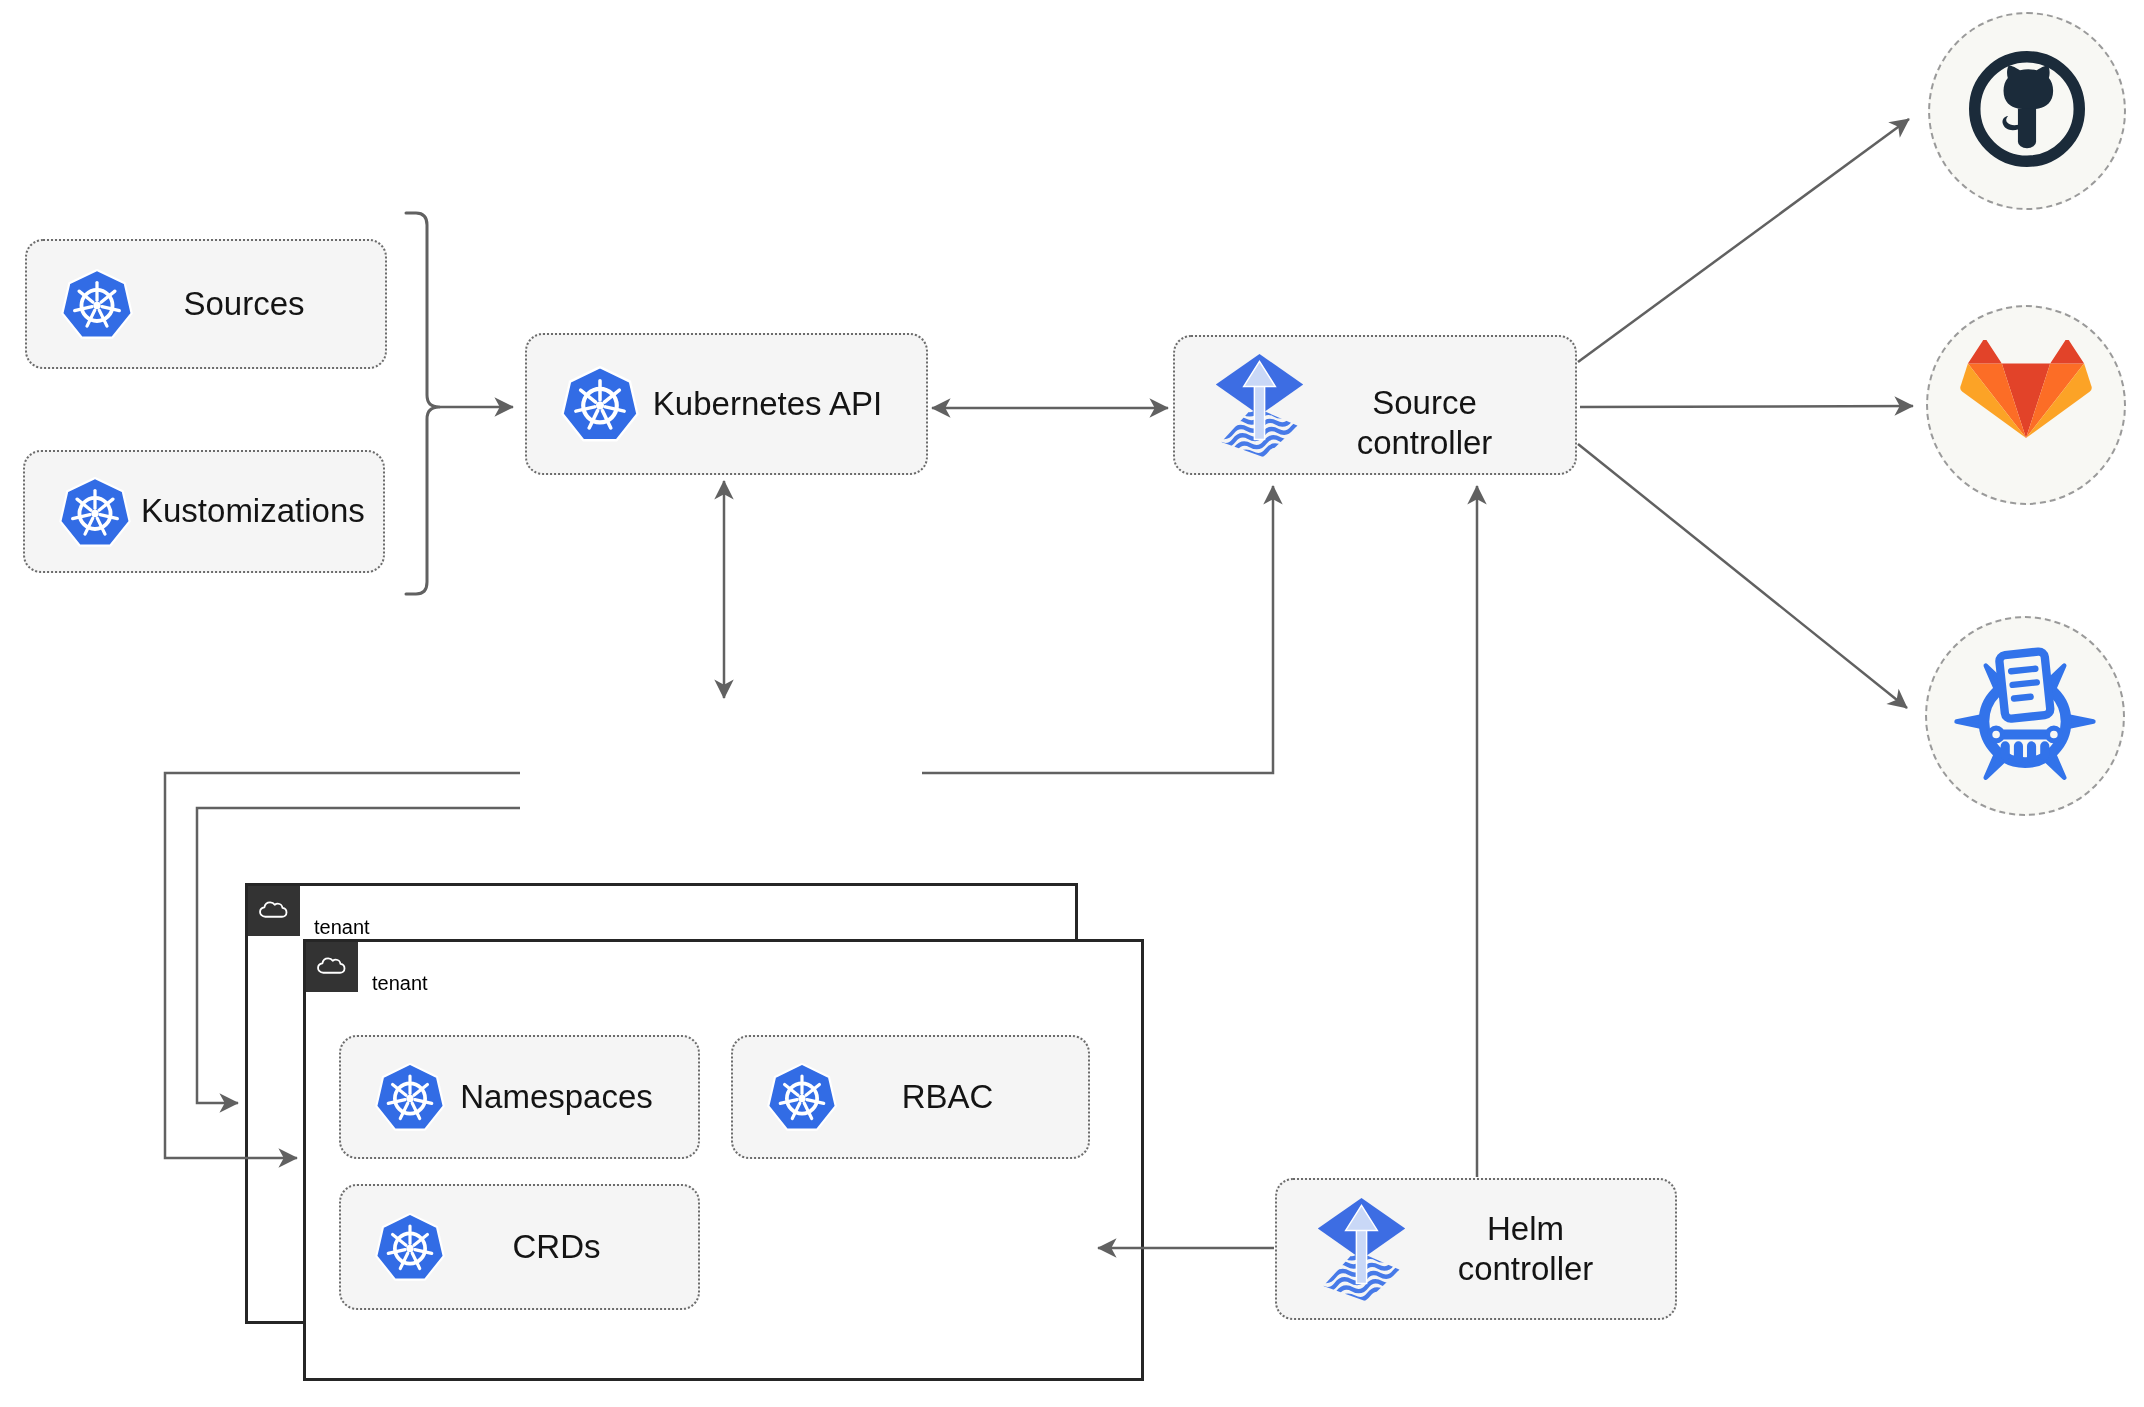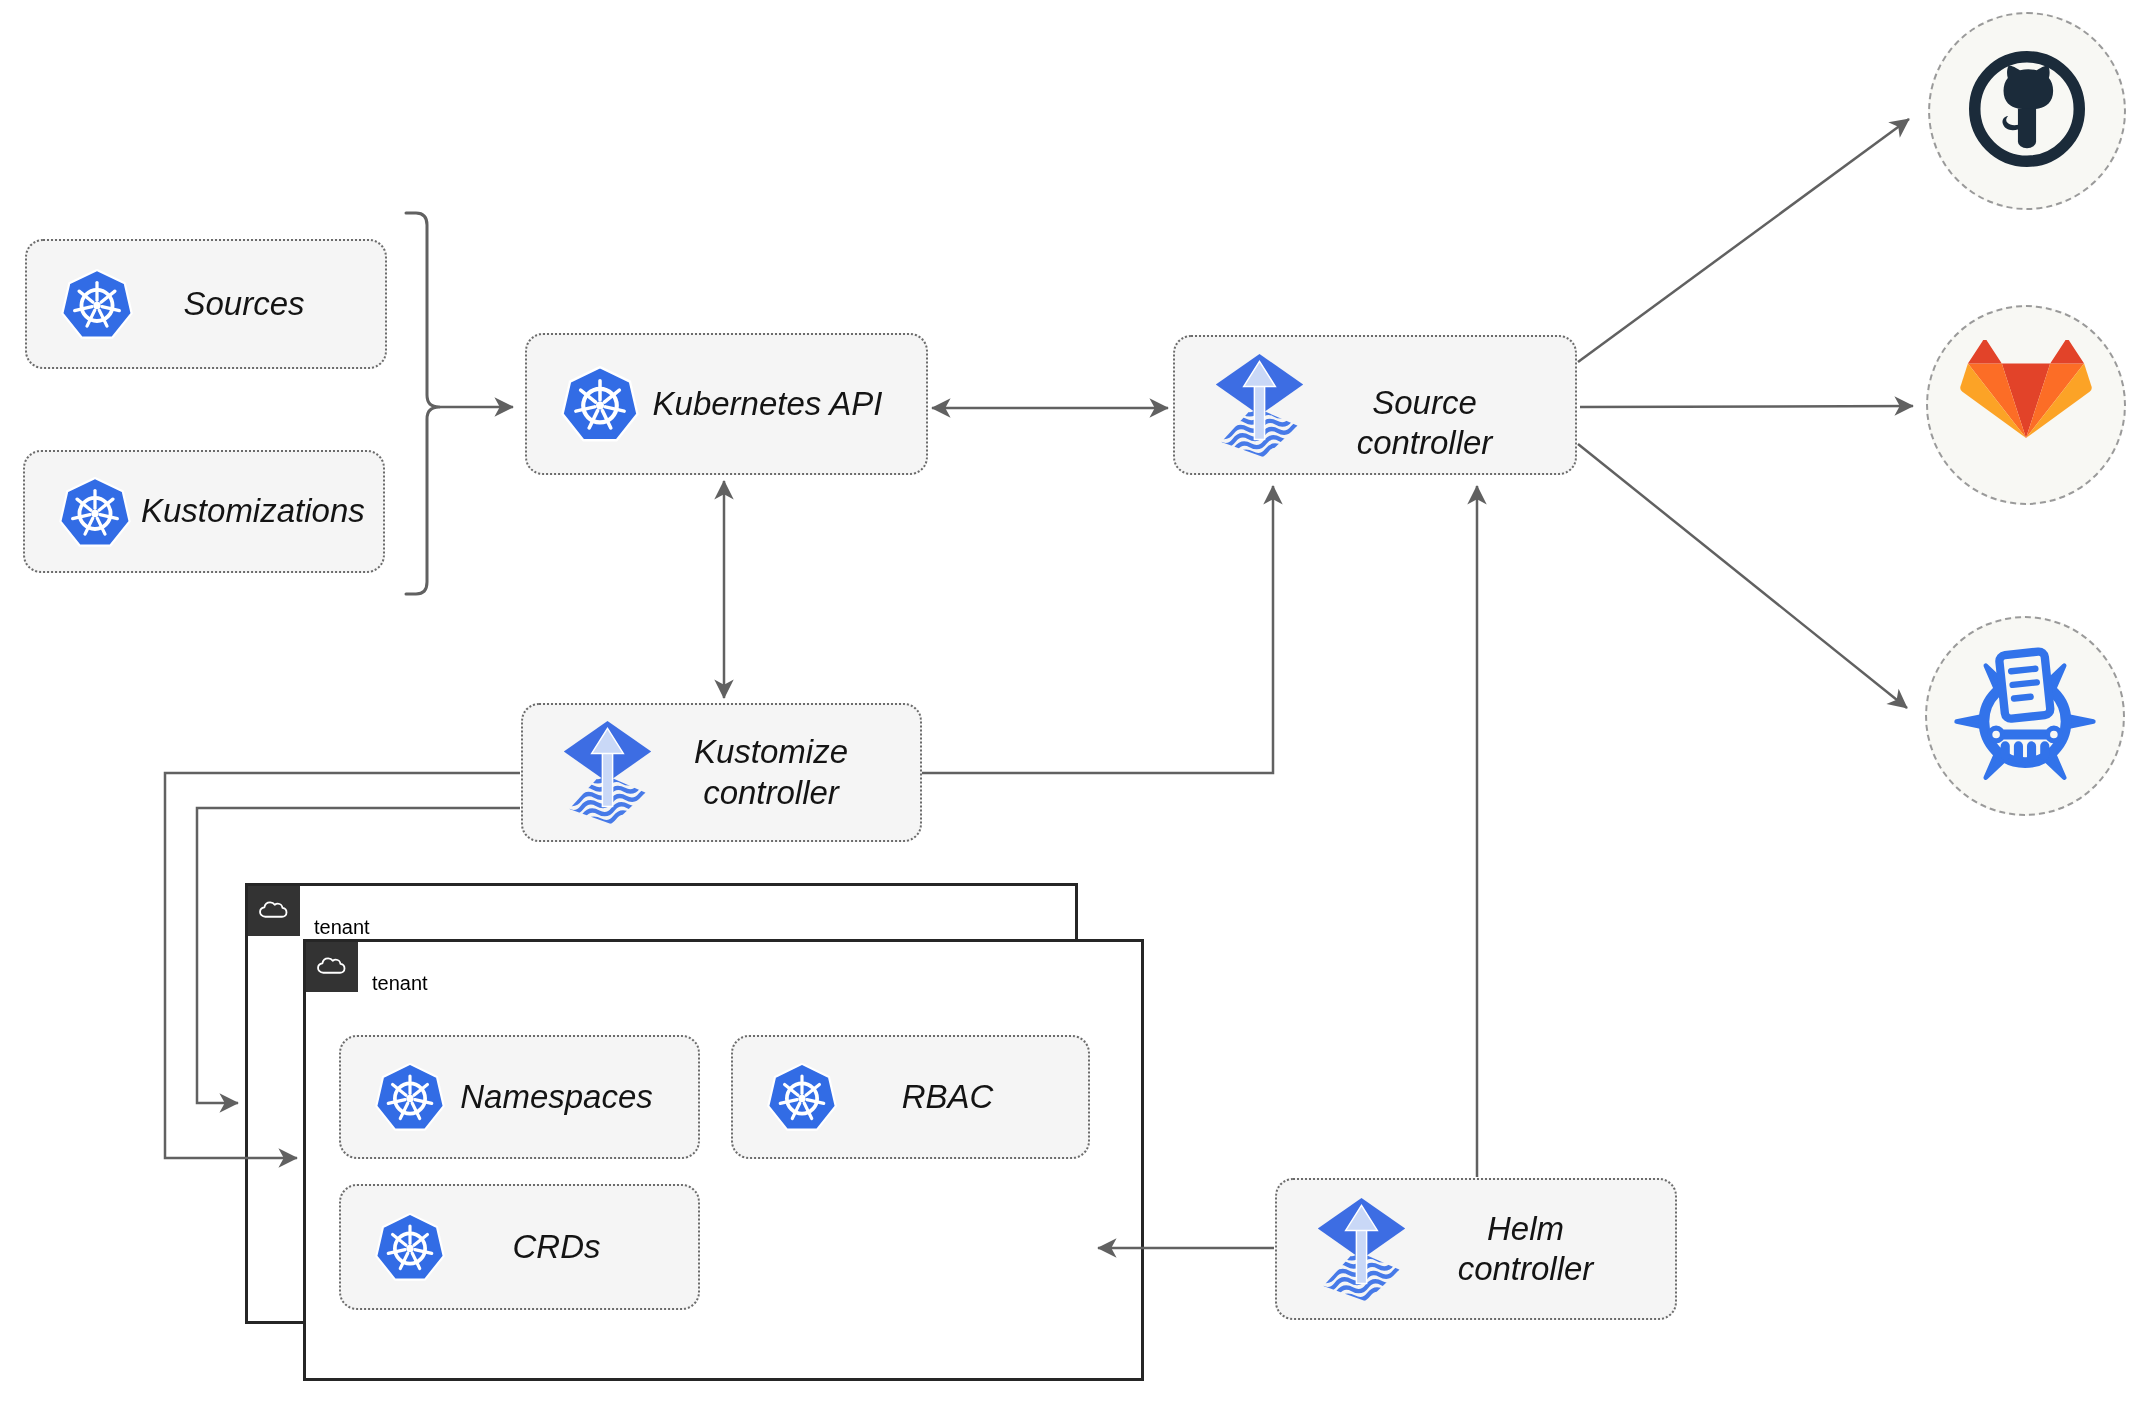--- a/index.html
+++ b/index.html
@@ -1,20 +1,20 @@
 <!DOCTYPE html>
 <html><head>
 <meta charset="utf-8">
 <title>Flux GitOps Architecture</title>
 <style>
   html,body{margin:0;padding:0;background:#ffffff;}
   #canvas{position:relative;width:2144px;height:1407px;background:#ffffff;overflow:hidden;
           font-family:"Liberation Sans","DejaVu Sans",sans-serif;}
   .node{position:absolute;background:#f5f5f5;border:2px dotted #6b6b6b;border-radius:18px;
-        display:flex;align-items:center;box-sizing:border-box;z-index:3;font-style:italic;}
+        display:flex;align-items:center;box-sizing:border-box;z-index:3;}
   .node .icon{margin-left:32px;display:flex;flex:0 0 auto;}
   .node.ctrl .icon{margin-left:38px;}
   .node .label{flex:1;text-align:center;font-size:33px;color:#141414;
                padding:0 40px 0 8px;line-height:1.22;}
   .endpoint{position:absolute;border-radius:50%;border:2.5px dashed #9a9a9a;background:#f8f8f4;
             display:flex;align-items:center;justify-content:center;box-sizing:border-box;z-index:3;}
   .tenant{position:absolute;background:#ffffff;border:3px solid #262626;box-sizing:border-box;}
   .tenant .tab{position:absolute;top:0;left:0;width:52px;height:50px;background:#333333;
                display:flex;align-items:center;justify-content:center;}
   .tenant .tlabel{position:absolute;top:16px;left:66px;height:50px;display:flex;align-items:center;
@@ -192,28 +192,20 @@
 
   <div class="node ctrl" id="n-source-ctrl" style="left:1173px;top:335px;width:404px;height:140px;">
     <span class="icon">
       <svg width="93" height="107" viewBox="0 0 100 115">
           <use href="#flux-sym"></use>
         </svg>
     </span>
     <span class="label" style="max-width:230px;margin-top:36px;">Source controller</span>
   </div>
 
-  <div class="node ctrl" id="n-kustomize-ctrl" style="left:521px;top:703px;width:401px;height:139px;">
-    <span class="icon">
-      <svg width="93" height="107" viewBox="0 0 100 115">
-          <use href="#flux-sym"></use>
-        </svg>
-    </span>
-    <span class="label" style="max-width:230px;">Kustomize controller</span>
-  </div>
 
   <div class="node ctrl" id="n-helm-ctrl" style="left:1275px;top:1178px;width:402px;height:142px;">
     <span class="icon">
       <svg width="93" height="107" viewBox="0 0 100 115">
           <use href="#flux-sym"></use>
         </svg>
     </span>
     <span class="label" style="max-width:230px;">Helm controller</span>
   </div>
 

